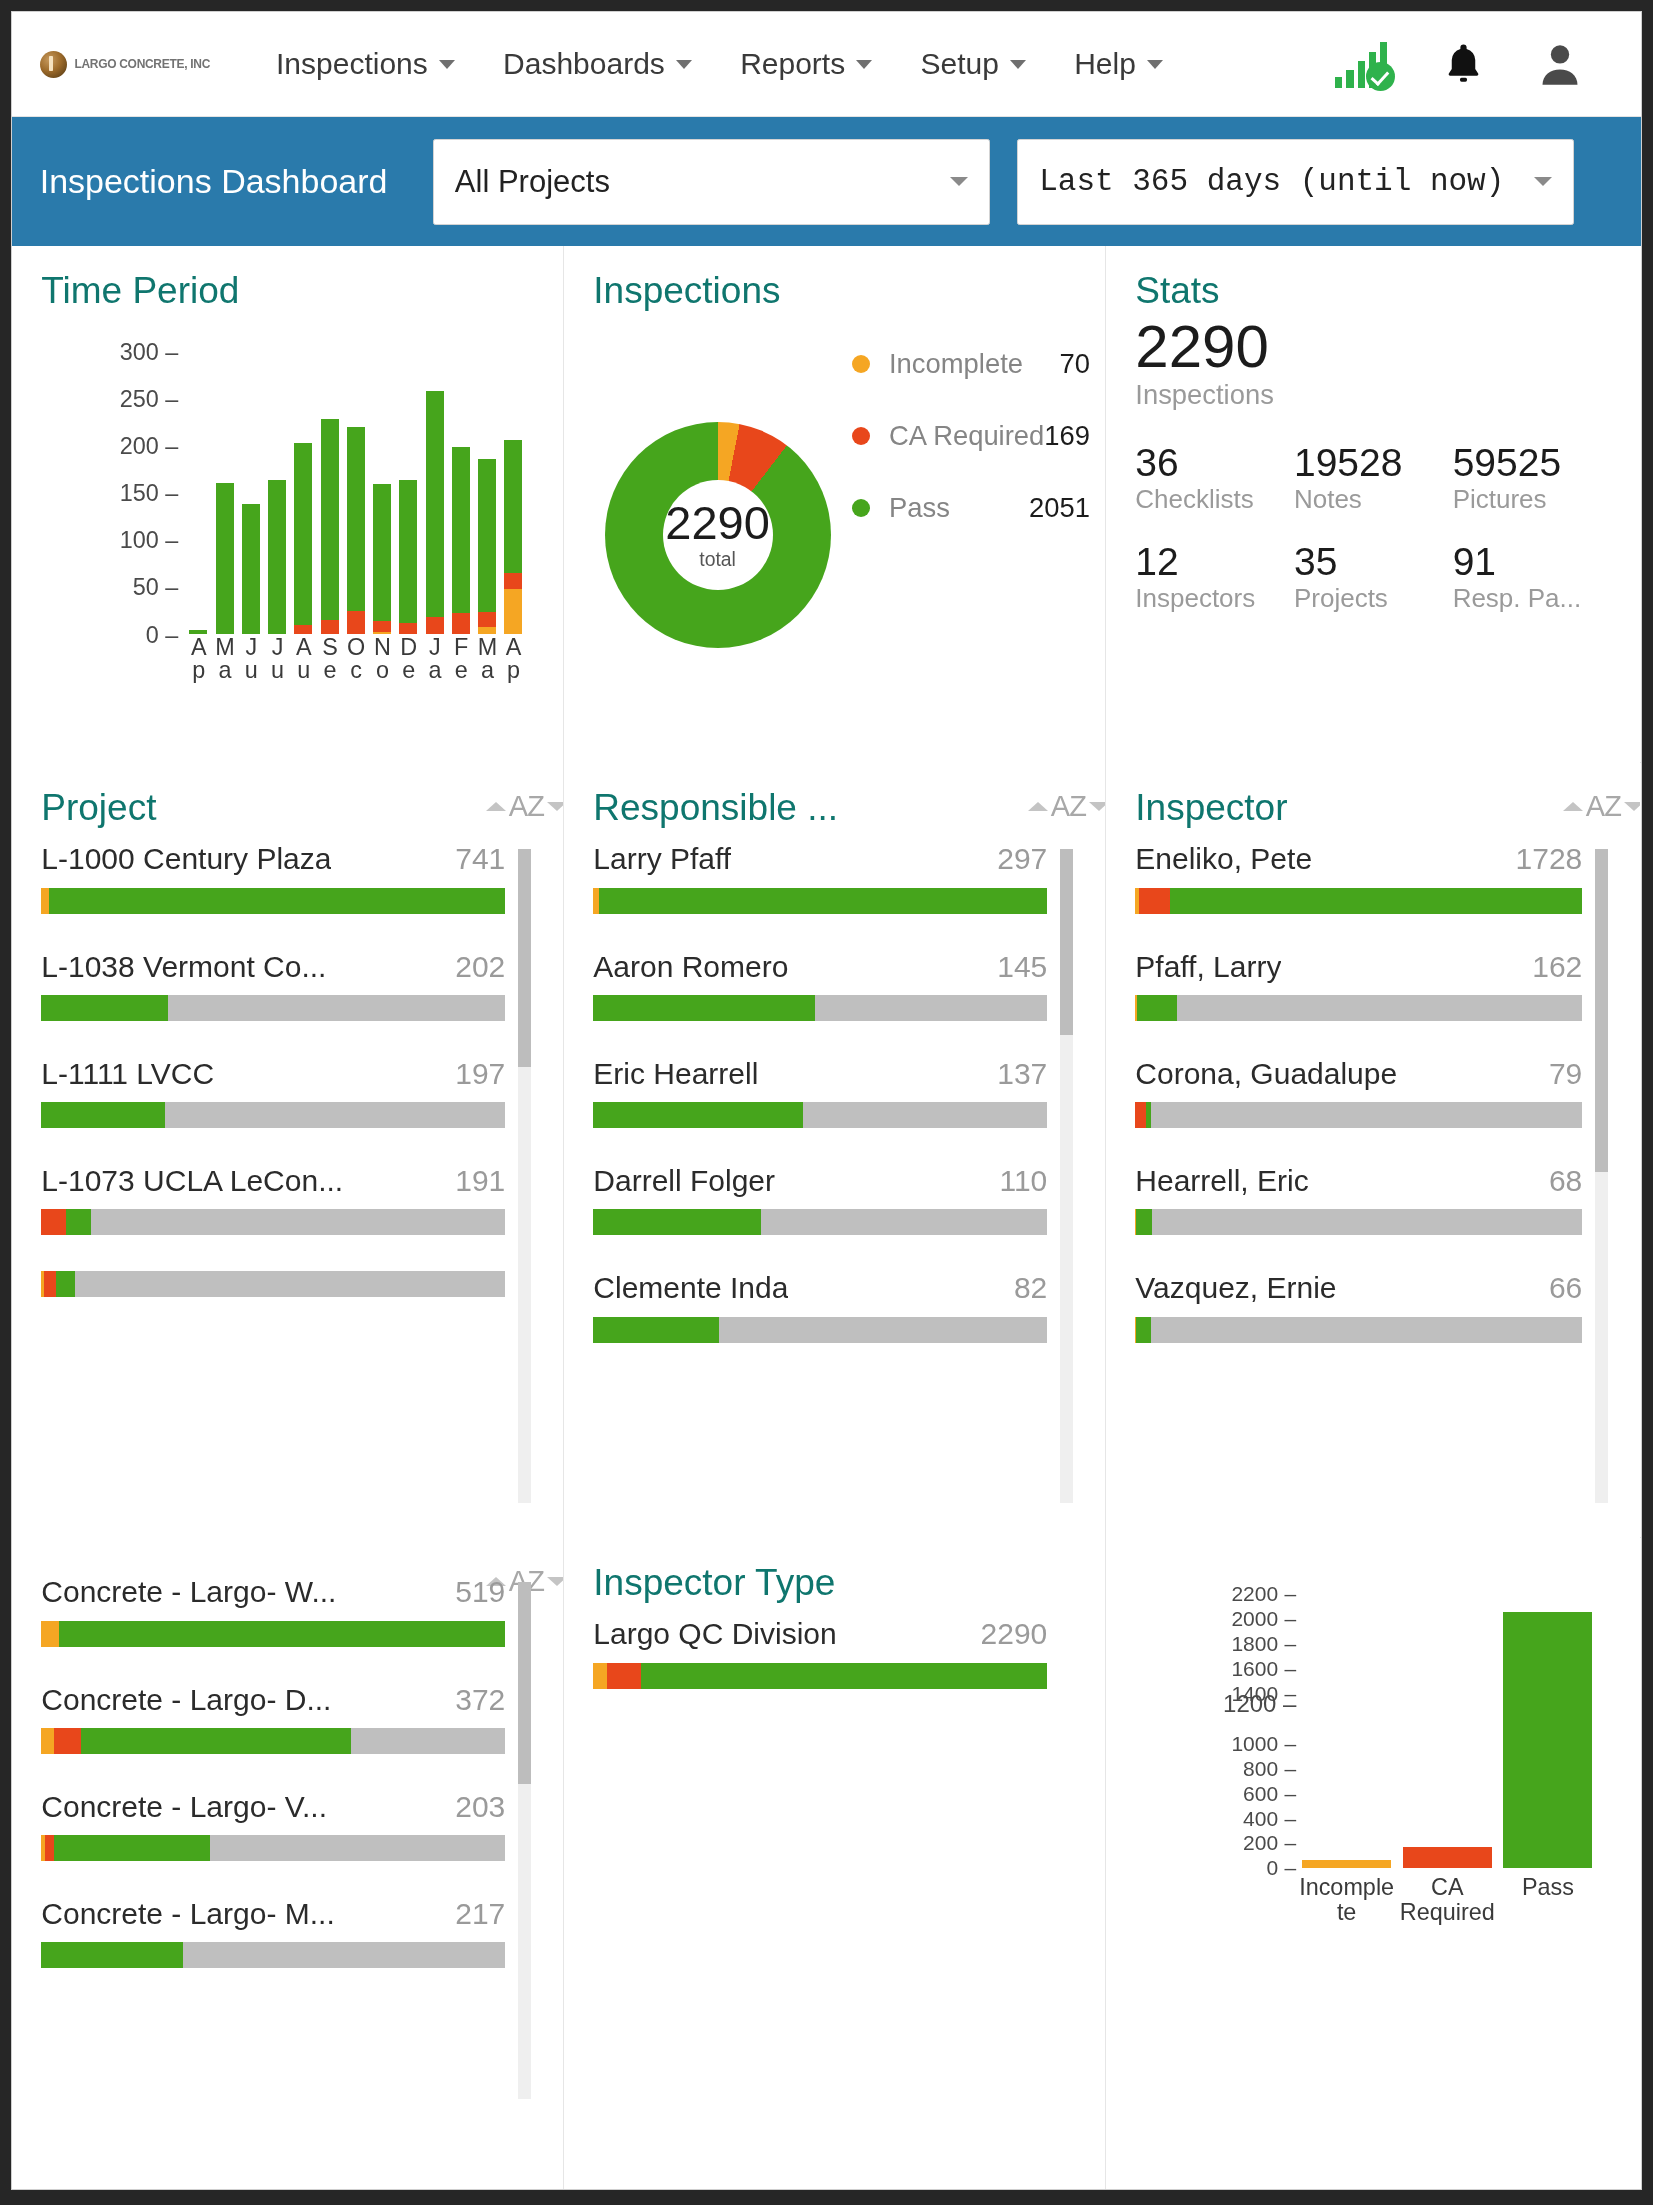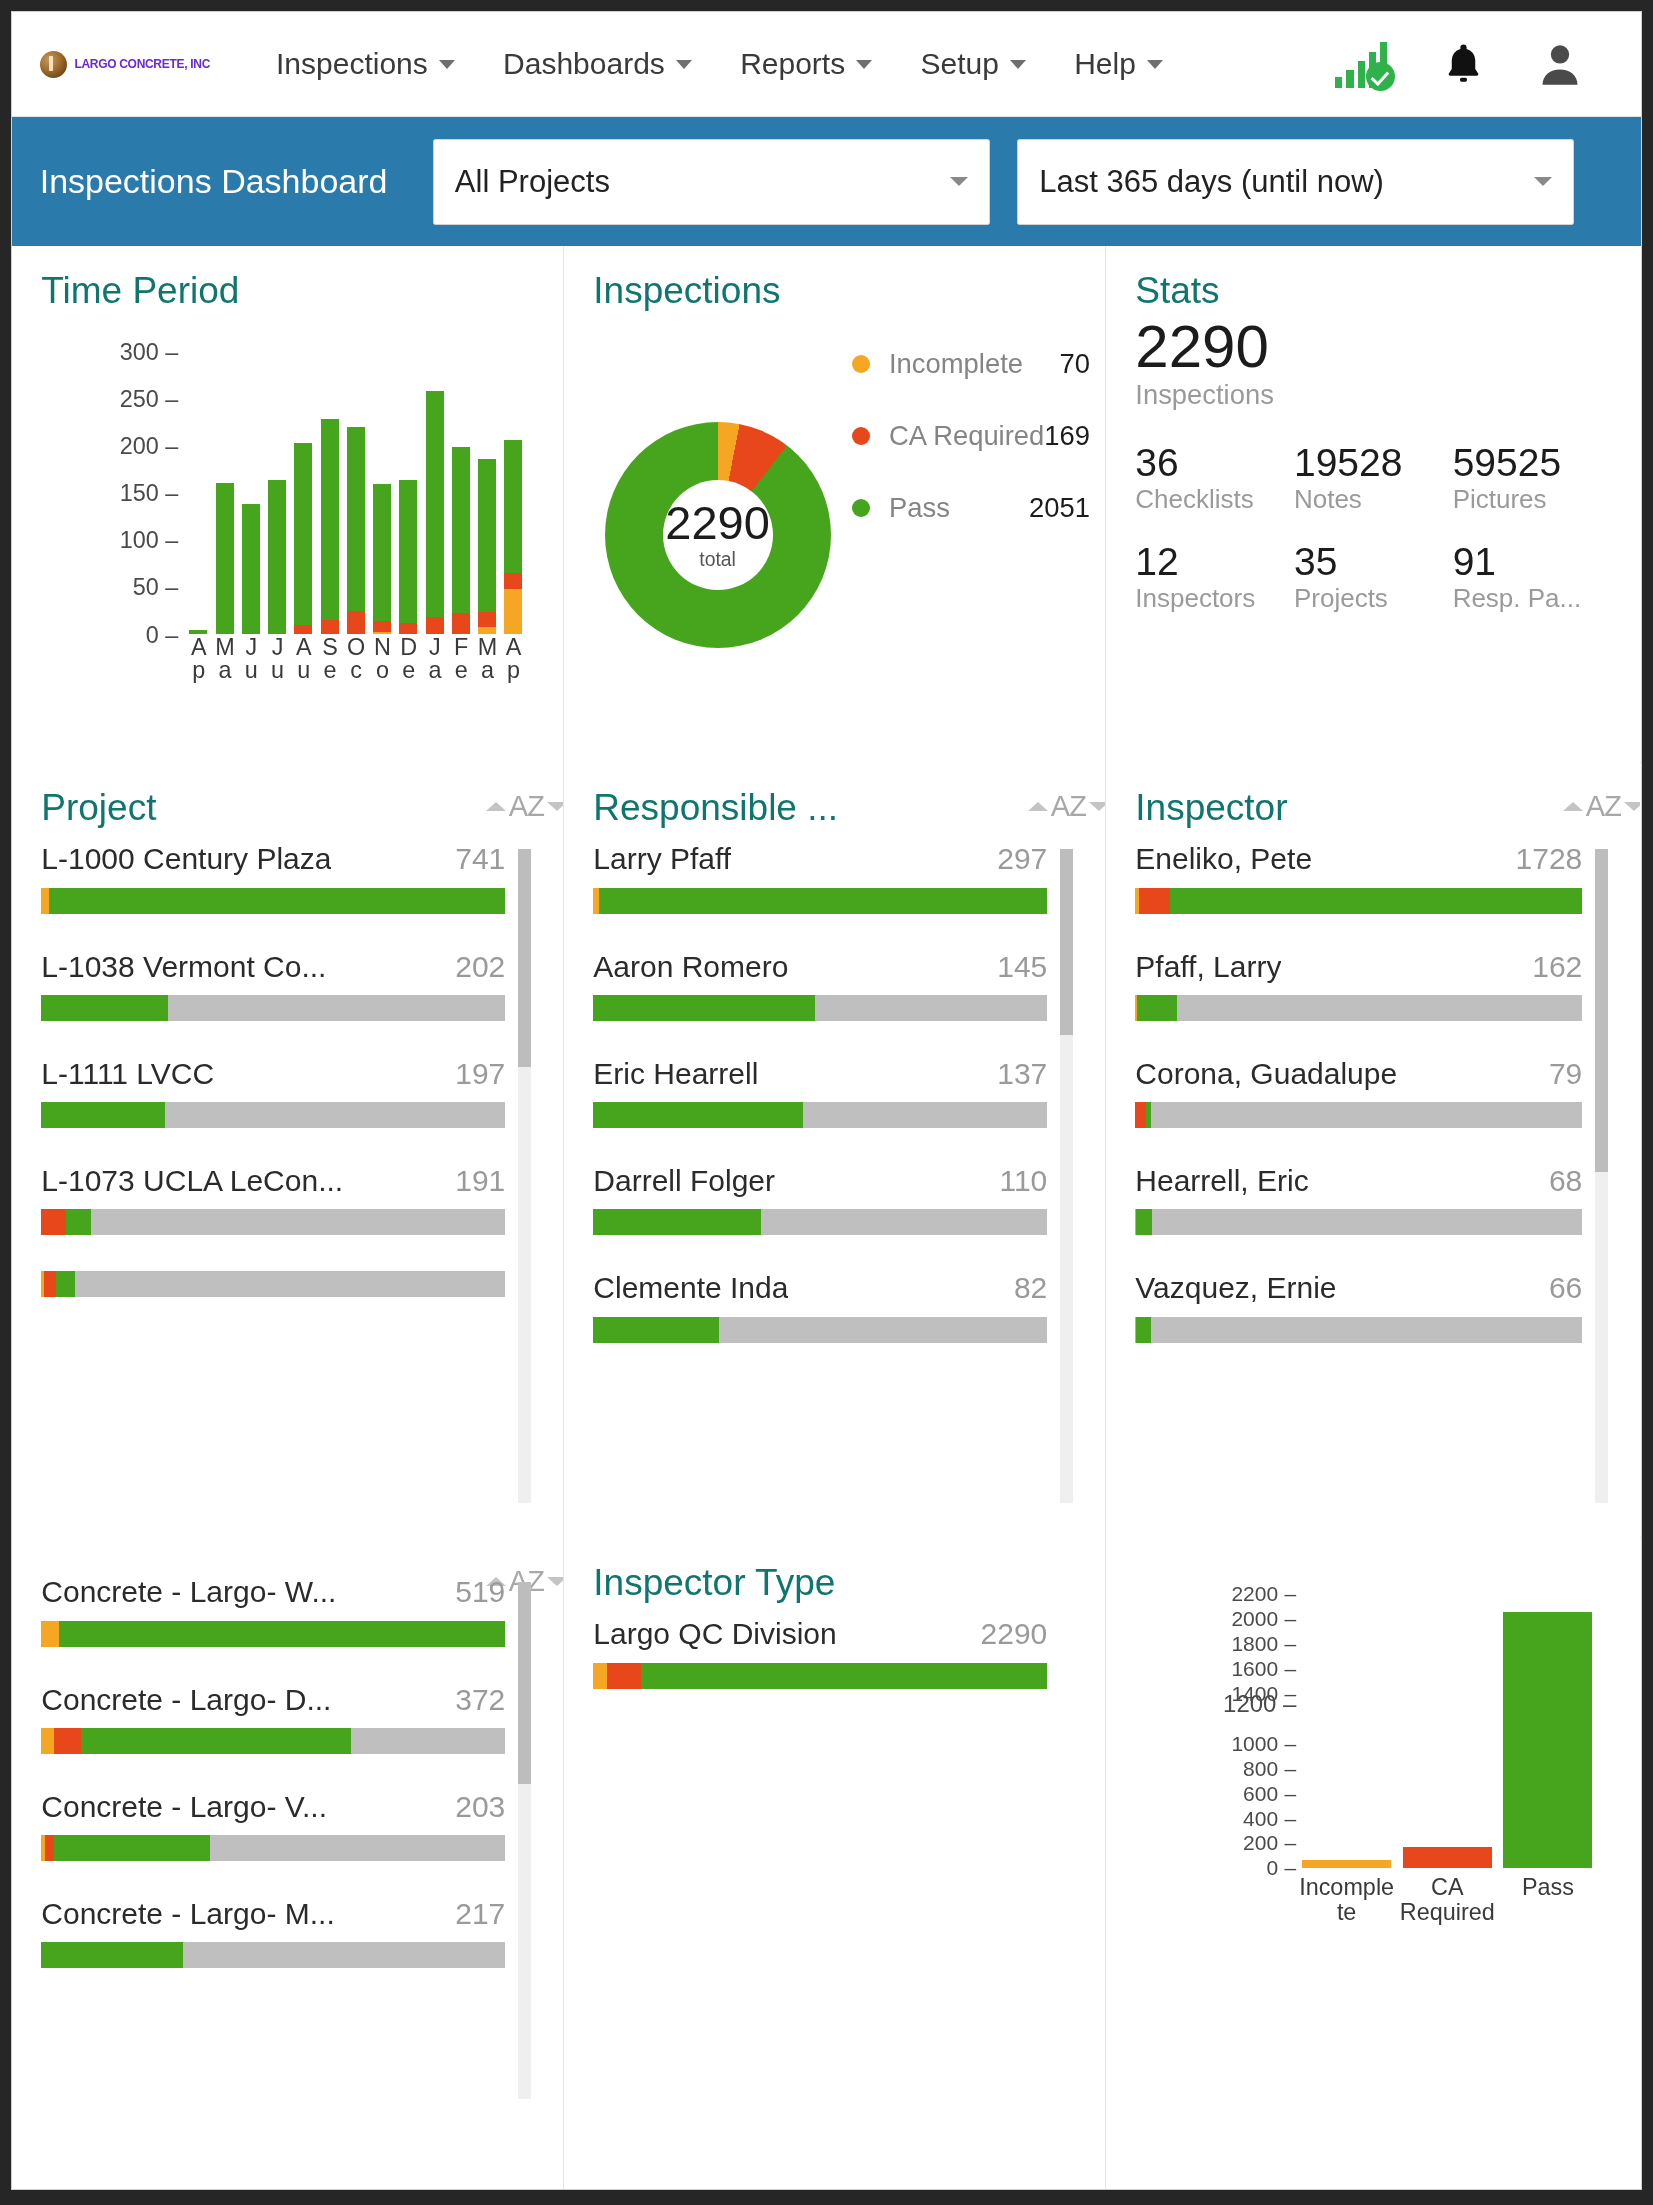--- a/index.html
+++ b/index.html
@@ -31,21 +31,21 @@
     width: 27.4px; height: 27.4px; border-radius: 50%;
     background: radial-gradient(circle at 35% 32%, #c79a5e 0%, #9d6b2b 45%, #4a3210 100%);
     position: relative; flex: none;
   }
   #logo .mark:after {
     content: ""; position: absolute; left: 9px; top: 5.7px;
     width: 4px; height: 14.5px; background: #f6e2c0; border-radius: 0.8px;
   }
   #logo .wordmark {
     font-size: 12px; font-weight: bold; letter-spacing: -0.3px;
-    color: #6d28d9; white-space: nowrap;
+    color: #737373; white-space: nowrap;
   }
   .navitem {
     display: flex; align-items: center; gap: 11.3px;
     font-size: 30px; color: #3a3a3a;
     padding: 0 24px; cursor: pointer; white-space: nowrap;
   }
   .caret {
     width: 0; height: 0;
     border-left: 8px solid transparent;
     border-right: 8px solid transparent;
@@ -78,21 +78,21 @@
     display: flex; align-items: center; padding: 0 27.4px; gap: 27.4px;
   }
   #dash-title { color: #fff; font-size: 34px; white-space: nowrap; margin-right: 18px; }
   .selectbox {
     background: #fff; border: 0.8px solid #d3d3d3; border-radius: 2.4px;
     height: 86px; display: flex; align-items: center;
     padding: 0 21px; font-size: 31px; color: #222; cursor: pointer;
     position: relative;
   }
   #sel-project { width: 557px; }
-  #sel-range { width: 557px; }
+  #sel-range { width: 557px; font-family: Liberation Mono, monospace; }
   .selectbox .arrow {
     margin-left: auto;
     width: 0; height: 0;
     border-left: 9px solid transparent;
     border-right: 9px solid transparent;
     border-top: 9.7px solid #8a8a8a;
   }
 
   
   #grid { display: flex; flex-direction: column; }

